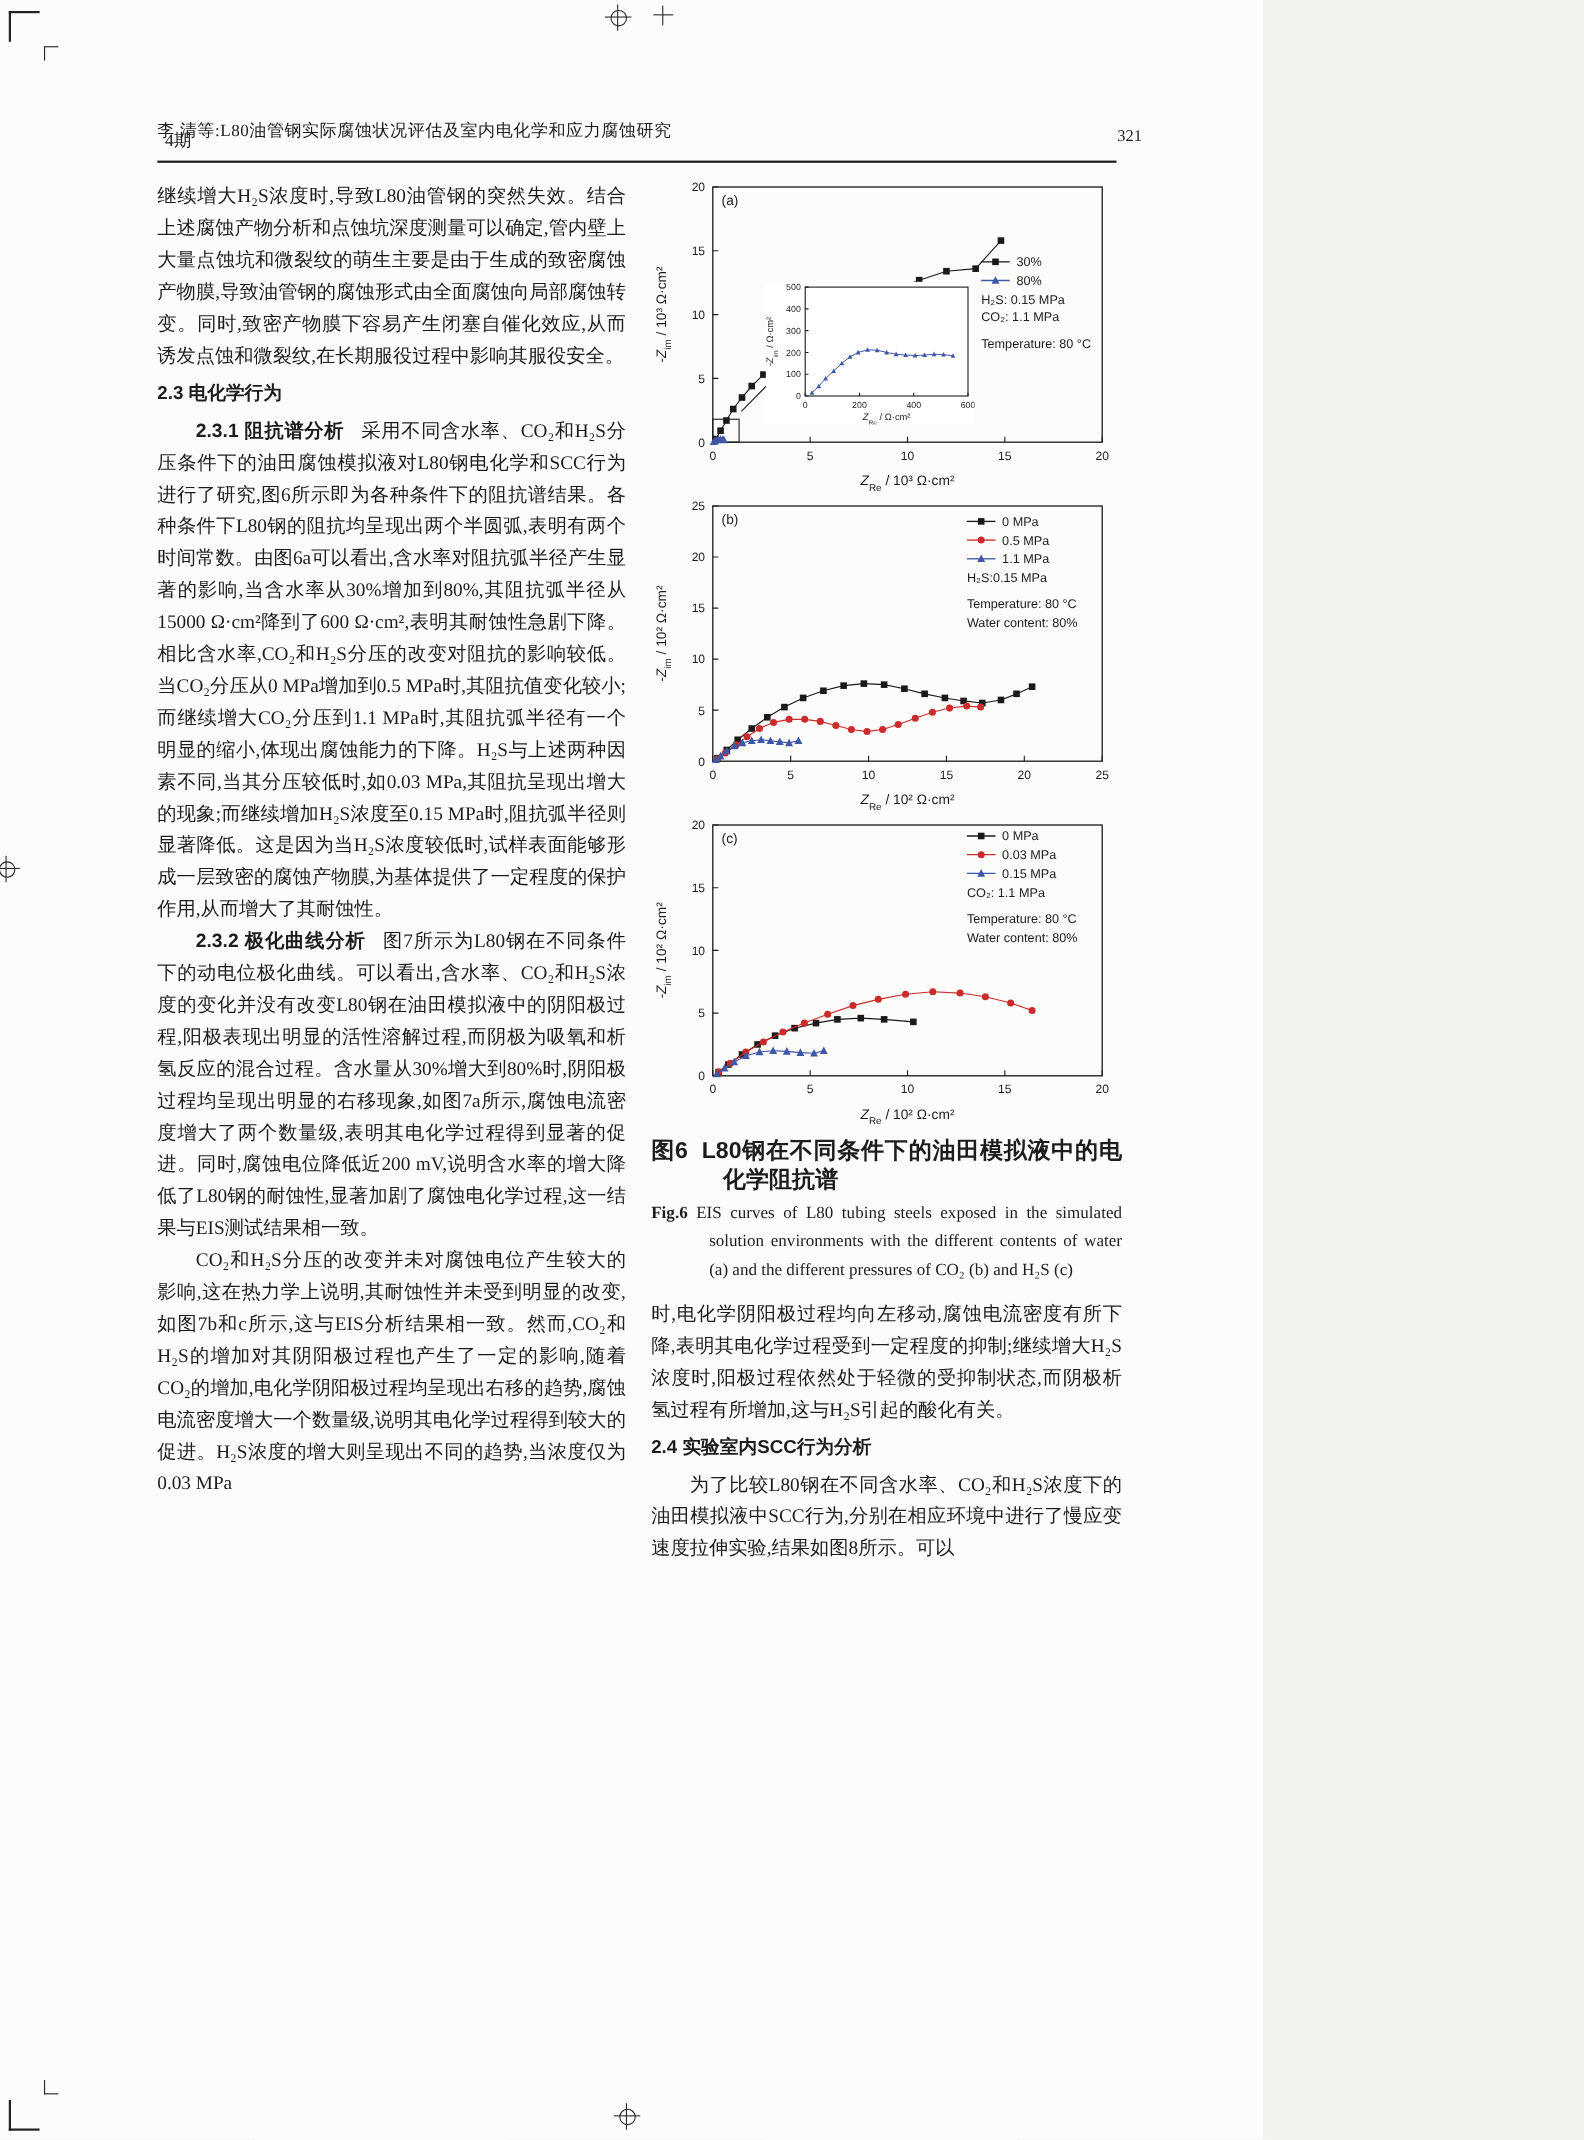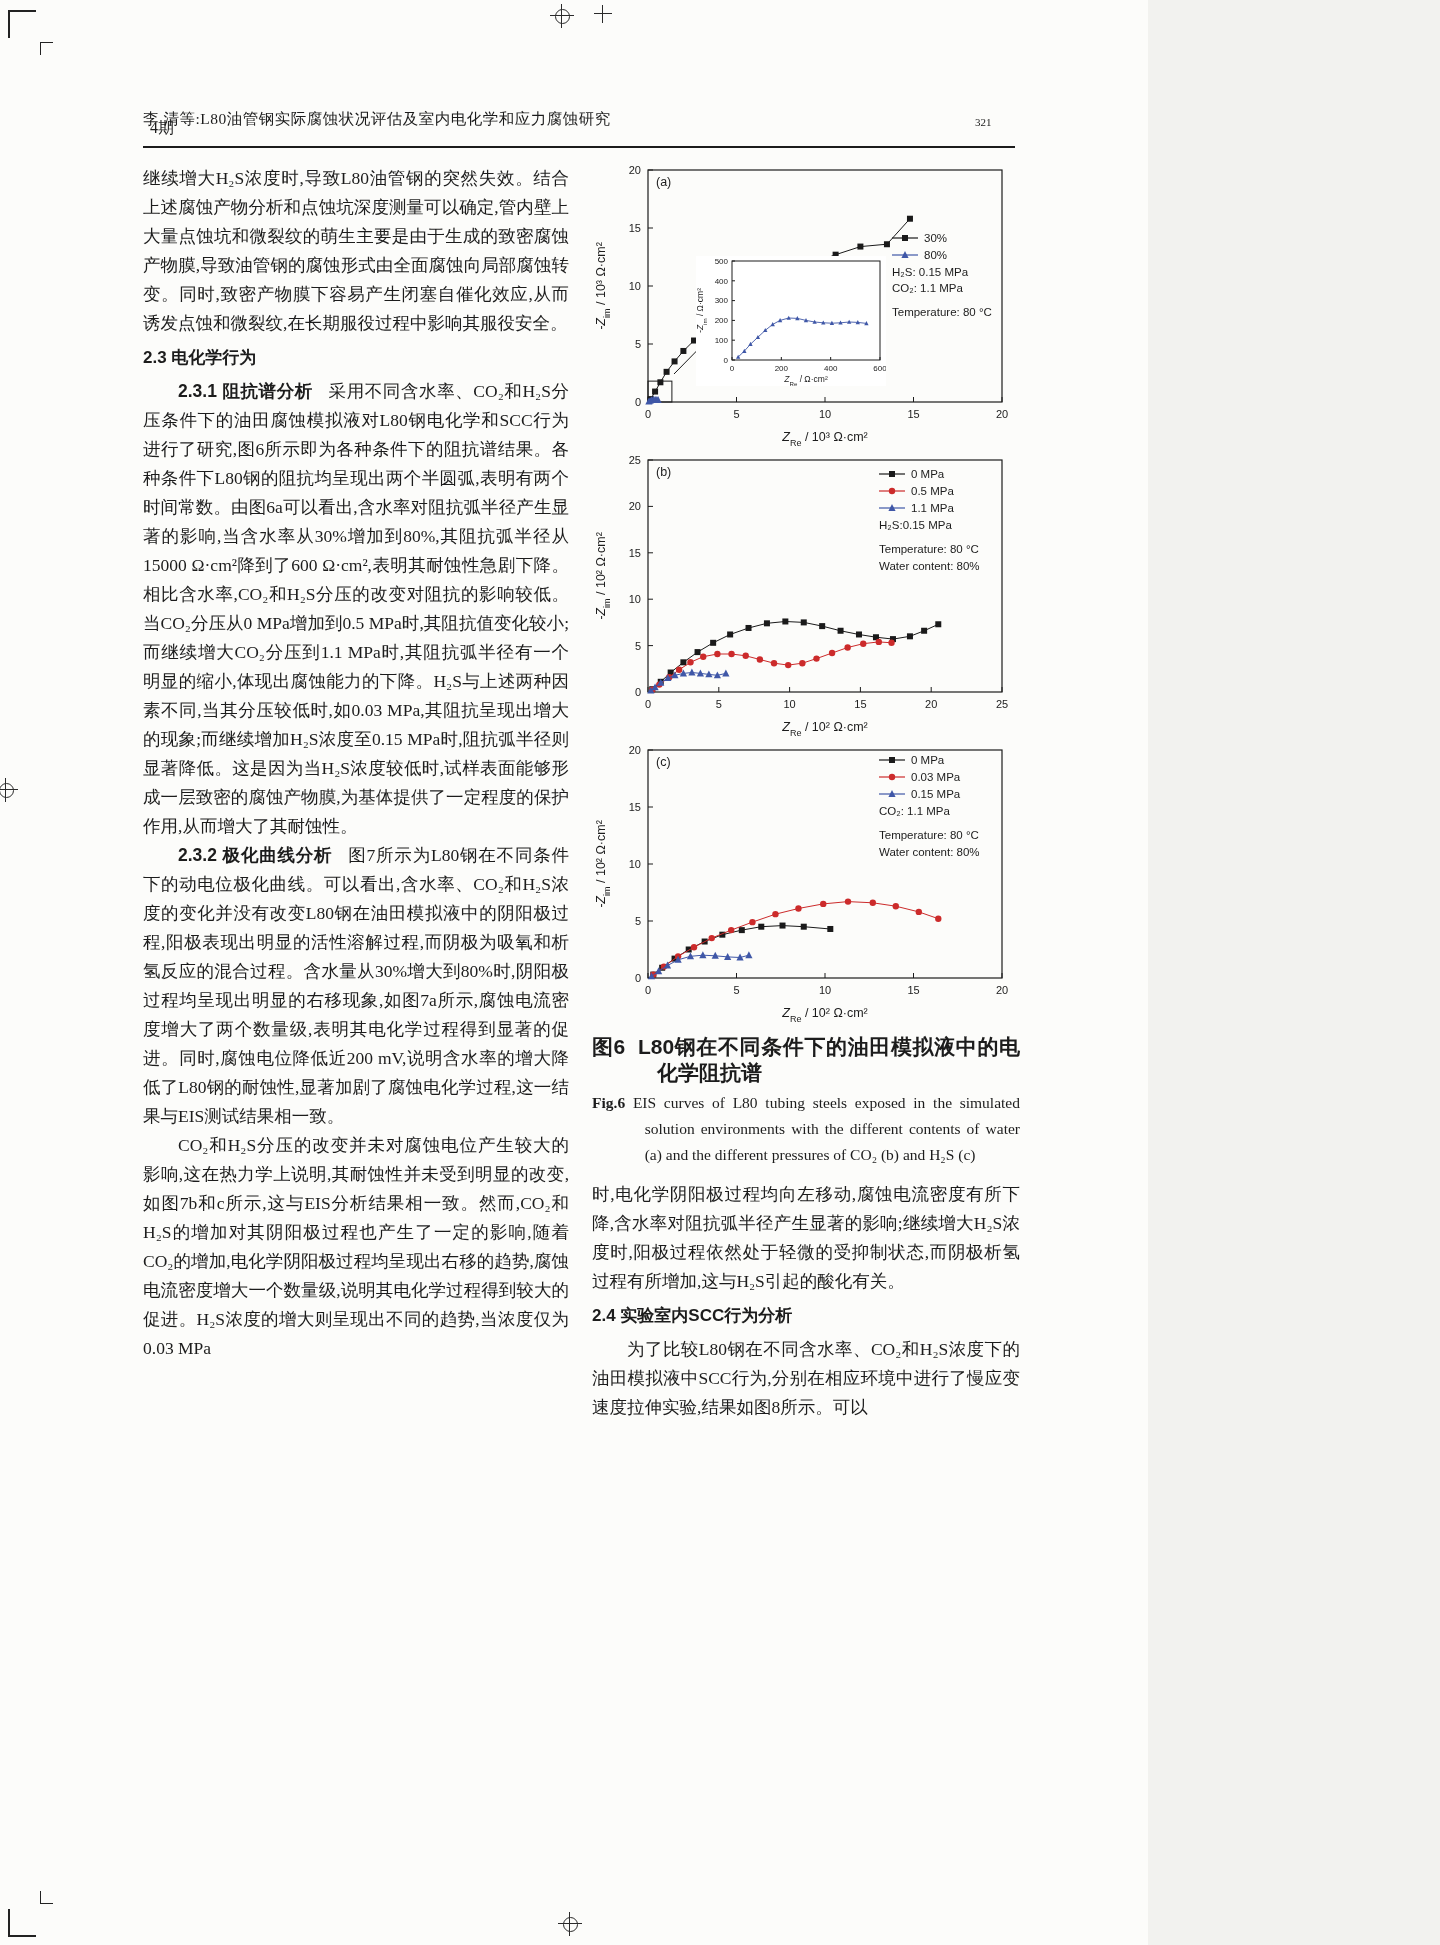--- a/index.html
+++ b/index.html
@@ -1,21 +1,21 @@
 <!DOCTYPE html>
 <html><head>
 <meta charset="utf-8">
 <style>
   html,body{margin:0;padding:0;background:#f2f2ef;}
   .page{position:relative;width:1148px;height:1945px;background:#fcfcfa;overflow:hidden;
         font-family:"Liberation Serif",serif;color:#1c1c1c;}
   
   .hdr-issue{position:absolute;left:150px;top:118px;font-size:16px;}
   .hdr-title{position:absolute;left:143px;top:109px;width:872px;text-align:left;font-size:15.5px;letter-spacing:.5px;}
-  .hdr-page{position:absolute;left:975px;top:116px;width:40px;text-align:left;font-size:11px;}
+  .hdr-page{position:absolute;left:1007px;top:116px;width:40px;text-align:center;font-size:15px;}
   .hdr-rule{position:absolute;left:143px;top:146px;width:872px;height:2px;background:#1c1c1c;}
   
   .col-left{position:absolute;left:143px;top:164px;width:426px;font-size:17.5px;line-height:29px;text-align:justify;}
   .col-right{position:absolute;left:592px;top:160px;width:428px;font-size:17.5px;line-height:29px;text-align:justify;}
   p{margin:0;}
   .indent{text-indent:2em;}
   .sec-h{font-family:"Liberation Sans",sans-serif;font-weight:bold;font-size:17px;margin:5px 0 5px;}
   .lead{font-family:"Liberation Sans",sans-serif;font-weight:bold;margin-right:.9em;}
   
   .chart{position:relative;width:424px;height:288px;margin:0 0 2px 0;}
@@ -373,18 +373,18 @@
           <text x="319" y="58" font-size="11.5">0.15 MPa</text>
           <text x="287" y="75" font-size="11.5">CO₂: 1.1 MPa</text>
           <text x="287" y="99" font-size="11.5">Temperature: 80 °C</text>
           <text x="287" y="116" font-size="11.5">Water content: 80%</text>
         </svg>
       </div>
 
     <p class="cap-zh"><span class="cap-label">图6</span><span>L80钢在不同条件下的油田模拟液中的电化学阻抗谱</span></p>
     <p class="cap-en"><span class="cap-label">Fig.6</span><span>EIS curves of L80 tubing steels exposed in the simulated solution environments with the different contents of water (a) and the different pressures of CO₂ (b) and H₂S (c)</span></p>
 
-    <p class="after-cap">时,电化学阴阳极过程均向左移动,腐蚀电流密度有所下降,含水率对阻抗弧半径产生显著的影响;继续增大H₂S浓度时,阳极过程依然处于轻微的受抑制状态,而阴极析氢过程有所增加,这与H₂S引起的酸化有关。</p>
+    <p class="after-cap">时,电化学阴阳极过程均向左移动,腐蚀电流密度有所下降,表明其电化学过程受到一定程度的抑制;继续增大H₂S浓度时,阳极过程依然处于轻微的受抑制状态,而阴极析氢过程有所增加,这与H₂S引起的酸化有关。</p>
     <p class="sec-h">2.4 实验室内SCC行为分析</p>
     <p class="indent">为了比较L80钢在不同含水率、CO₂和H₂S浓度下的油田模拟液中SCC行为,分别在相应环境中进行了慢应变速度拉伸实验,结果如图8所示。可以</p>
   </div>
 
 </div>
 
 </body></html>

